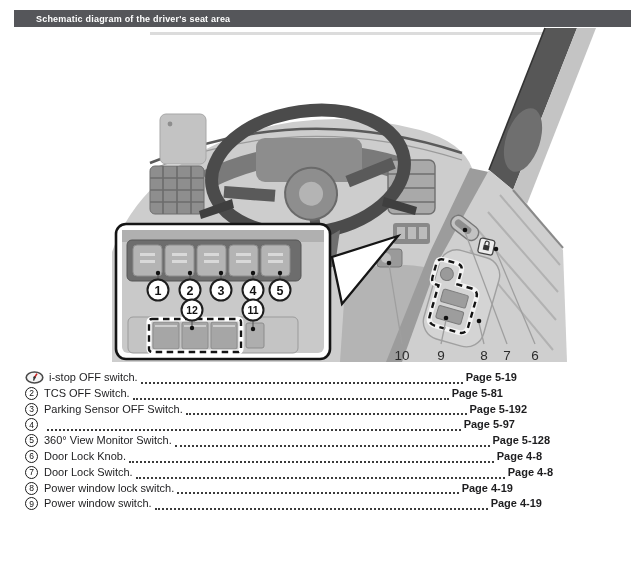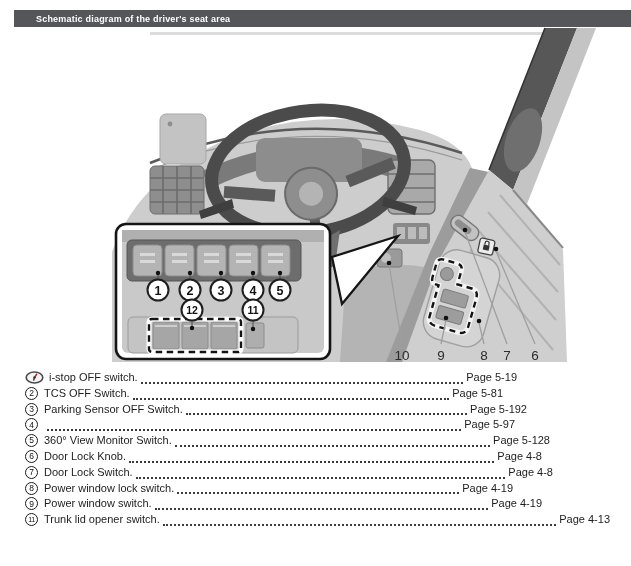--- a/index.html
+++ b/index.html
@@ -14,21 +14,21 @@
   
   .index{position:absolute;left:25px;top:371px;width:585px;}
   .row{display:flex;height:15.8px;font-size:11px;color:#1d1d1f;white-space:nowrap;}
   .inum{flex:none;box-sizing:border-box;width:13px;height:13px;border:1.2px solid #1c1c1c;border-radius:50%;
         display:inline-flex;align-items:center;justify-content:center;font-size:8.5px;line-height:1;
         margin-right:6px;color:#111;}
   .row:nth-child(n+10) .inum{font-size:7px;letter-spacing:-.3px;}
   .istop-ic{flex:none;width:19px;height:13px;margin-right:5px;}
   .ilabel{flex:none;}
   .dots{flex:1;min-width:8px;align-self:flex-end;margin:0 3px 3px 3px;border-bottom:2px dotted #3b3b3b;height:0;}
-  .ipage{flex:none;}
+  .ipage{flex:none;font-weight:bold;}
   .sp{flex:none;height:1px;}
   .row:nth-child(1) .sp{width:93px}.row:nth-child(2) .sp{width:107px}
   .row:nth-child(3) .sp{width:83px}.row:nth-child(4) .sp{width:95px}
   .row:nth-child(5) .sp{width:60px}.row:nth-child(6) .sp{width:68px}
   .row:nth-child(7) .sp{width:57px}.row:nth-child(8) .sp{width:97px}
   .row:nth-child(9) .sp{width:68px}.row:nth-child(10) .sp{width:0px}
   .row:nth-child(11) .sp{width:95px}.row:nth-child(12) .sp{width:85px}
   svg text{font-family:"Liberation Sans",sans-serif;}
 </style>
 </head>
@@ -287,22 +287,15 @@
       <span class="ipage">Page 4-19</span>
       <span class="sp"></span>
     </div>
     <div class="row">
       <span class="inum">9</span>
       <span class="ilabel">Power window switch.</span>
       <span class="dots"></span>
       <span class="ipage">Page 4-19</span>
       <span class="sp"></span>
     </div>
-    <div class="row">
-      <span class="inum">11</span>
-      <span class="ilabel">Trunk lid opener switch.</span>
-      <span class="dots"></span>
-      <span class="ipage">Page 4-13</span>
-      <span class="sp"></span>
-    </div>
   </div>
 
 </div>
 
 </body></html>

